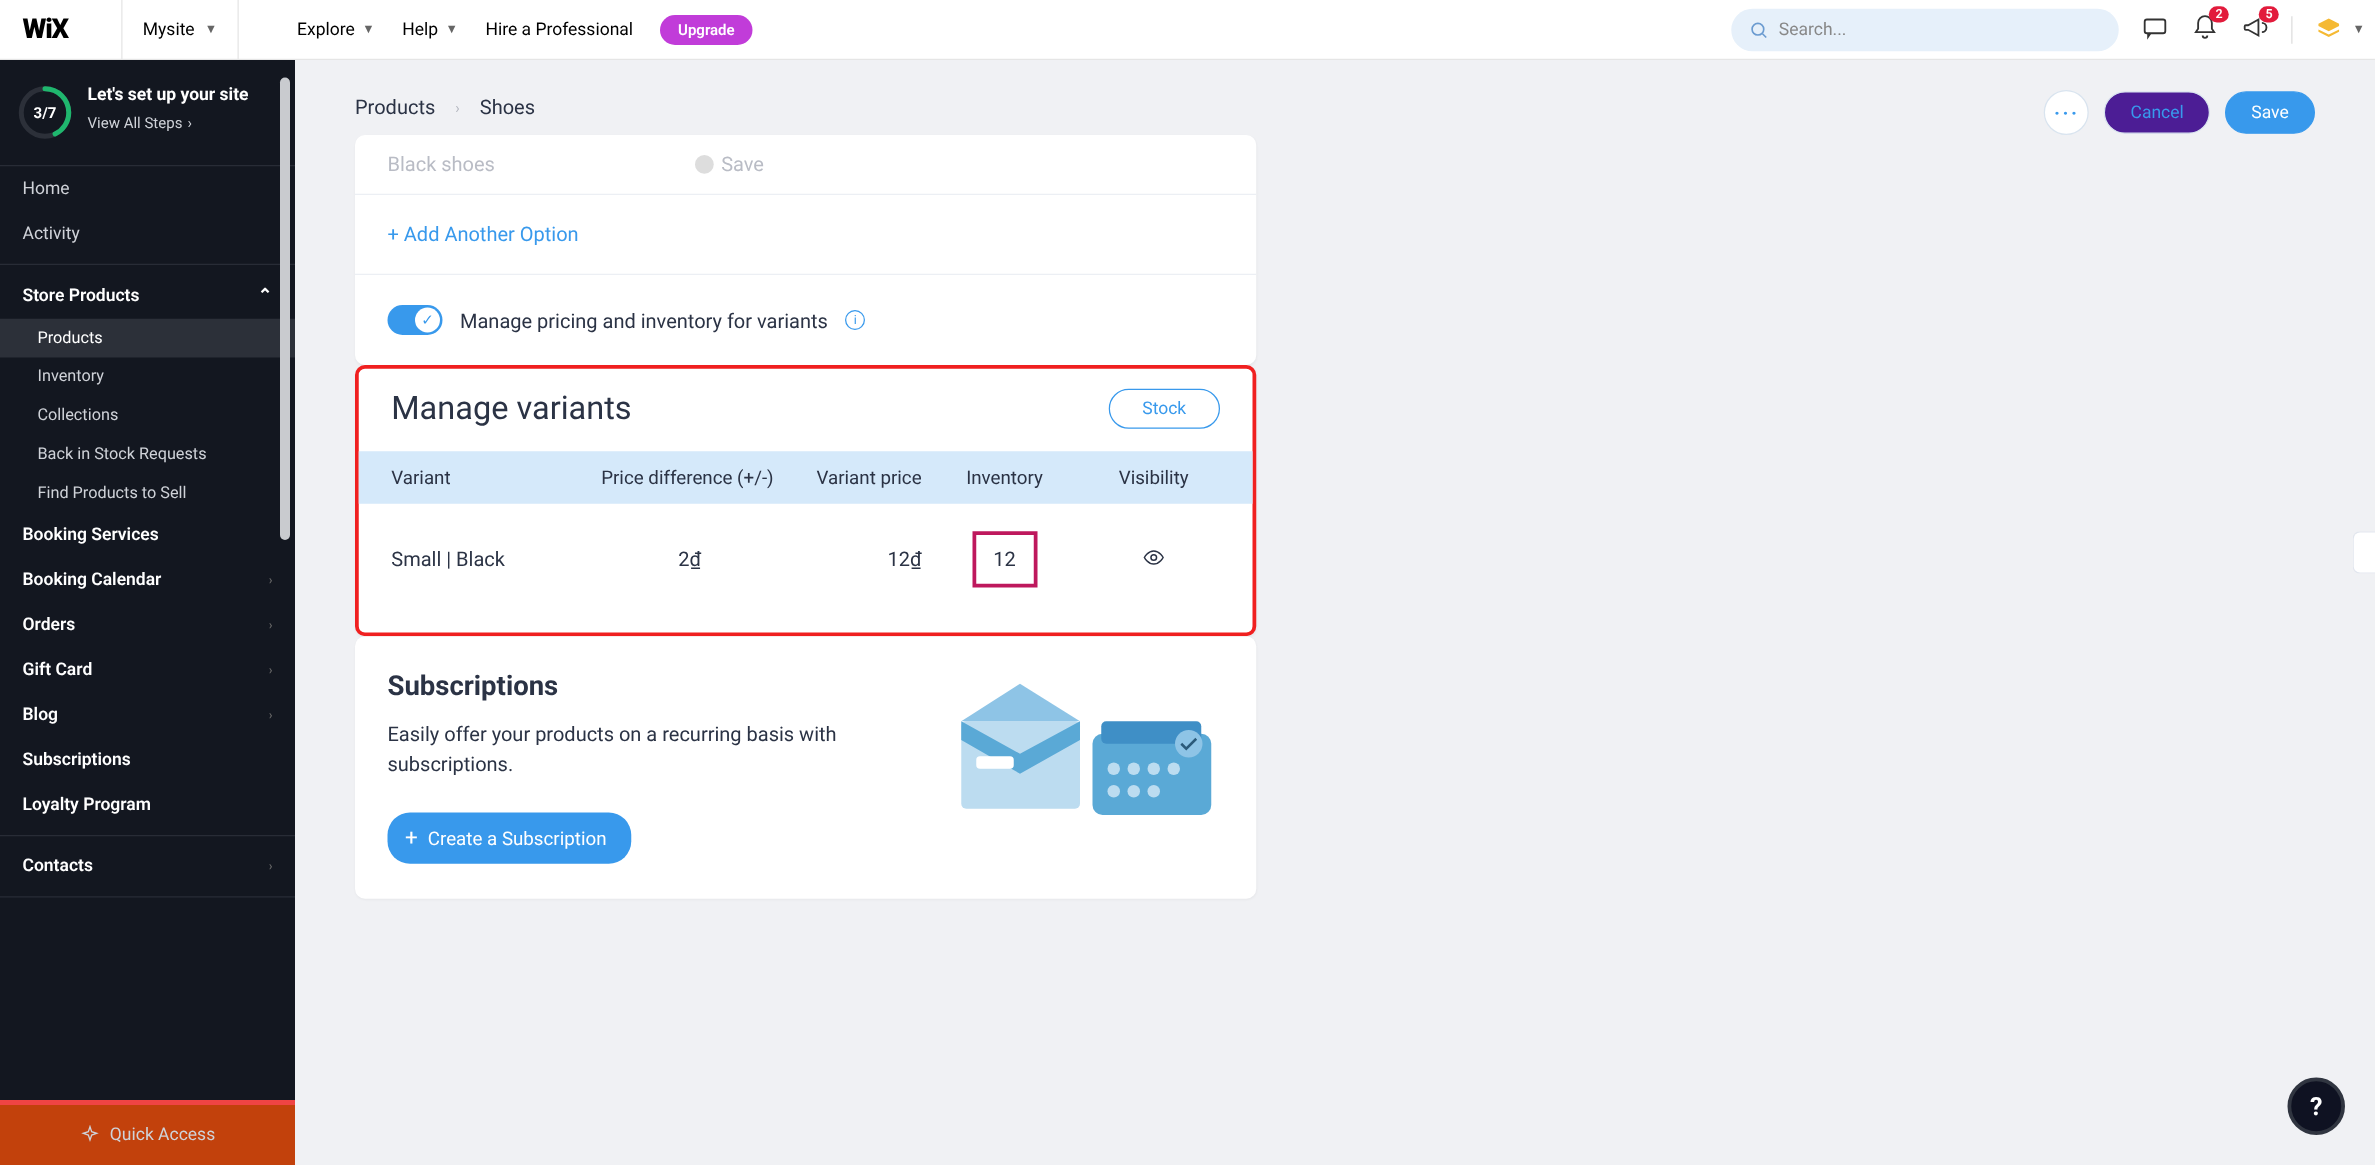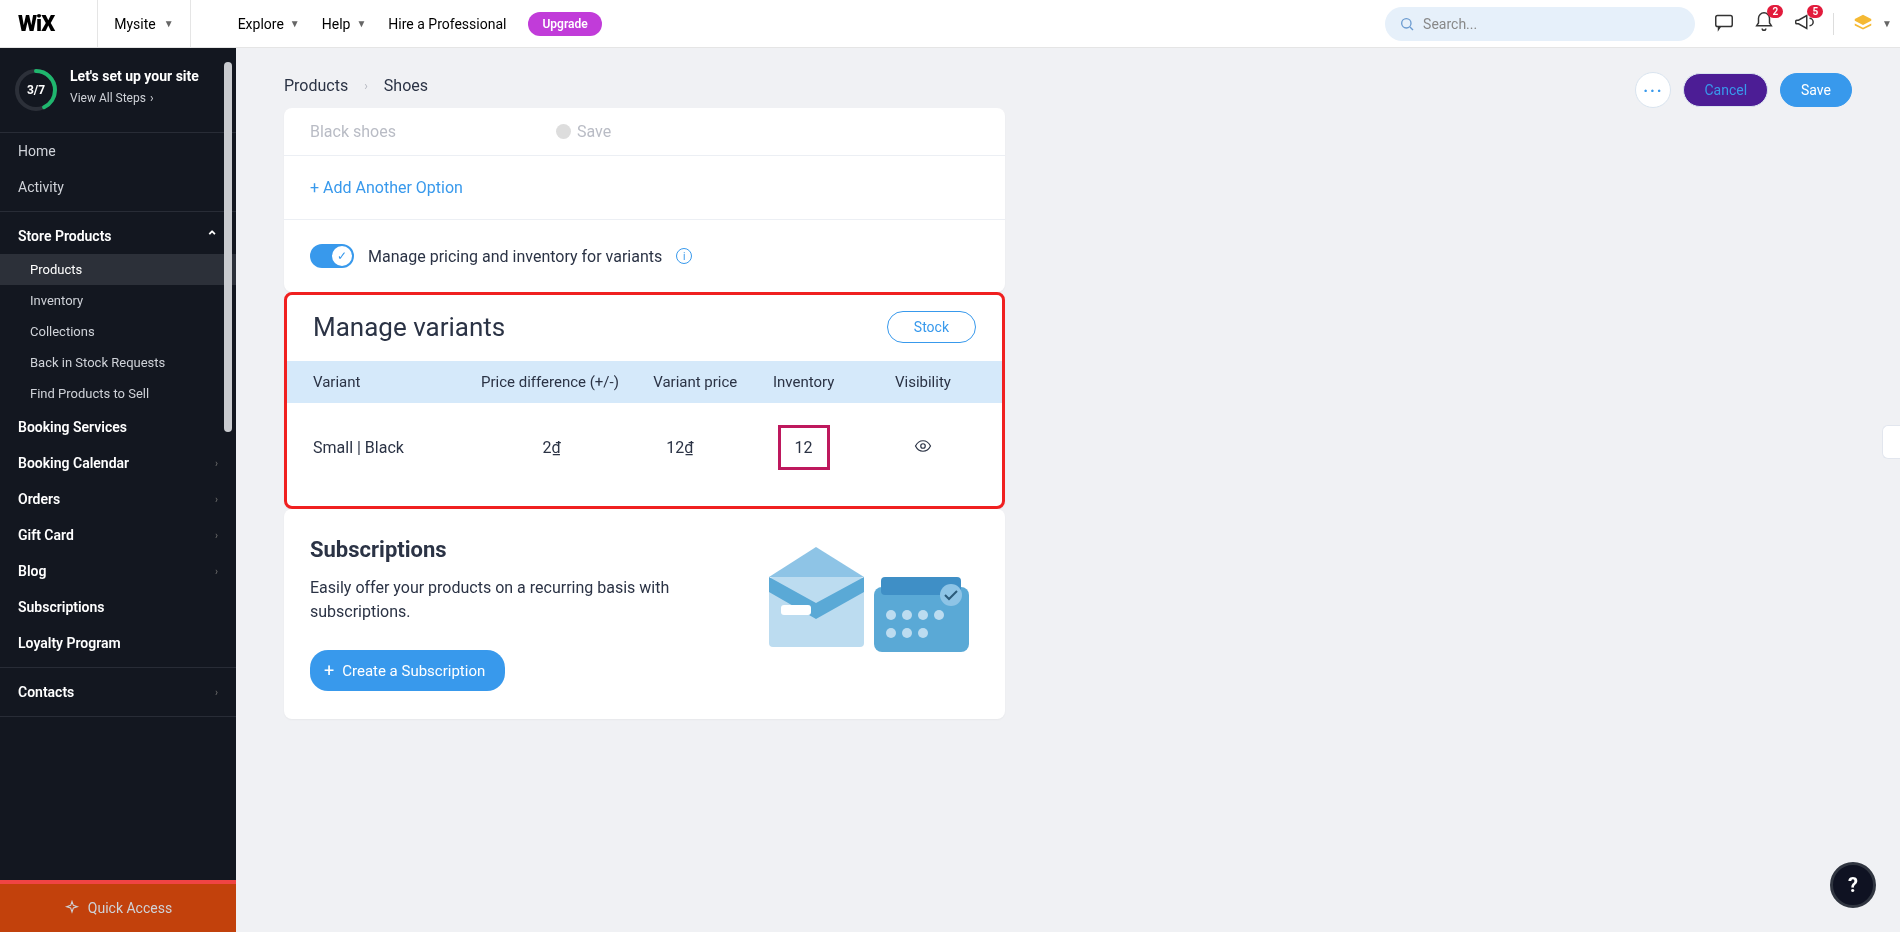--- a/index.html
+++ b/index.html
@@ -243,21 +243,21 @@
       <div class="vtable-h">
         <div class="vc1">Variant</div>
         <div class="vc2">Price difference (+/-)</div>
         <div class="vc3">Variant price</div>
         <div class="vc4">Inventory</div>
         <div class="vc5">Visibility</div>
       </div>
       <div class="vtable-r">
         <div class="vc1">Small | Black</div>
         <div class="vc2" style="text-align:center;">2₫</div>
-        <div class="vc3" style="text-align:center;">12₫</div>
+        <div class="vc3" style="">12₫</div>
         <div class="vc4"><span class="inv-cell">12</span></div>
         <div class="vc5 eye">
           <svg viewBox="0 0 24 24" fill="none" stroke="#2b3345" stroke-width="1.6">
               <path d="M2 12s3.5-7 10-7 10 7 10 7-3.5 7-10 7-10-7-10-7z"></path>
               <circle cx="12" cy="12" r="3"></circle>
             </svg>
         </div>
       </div>
     </div>
 

